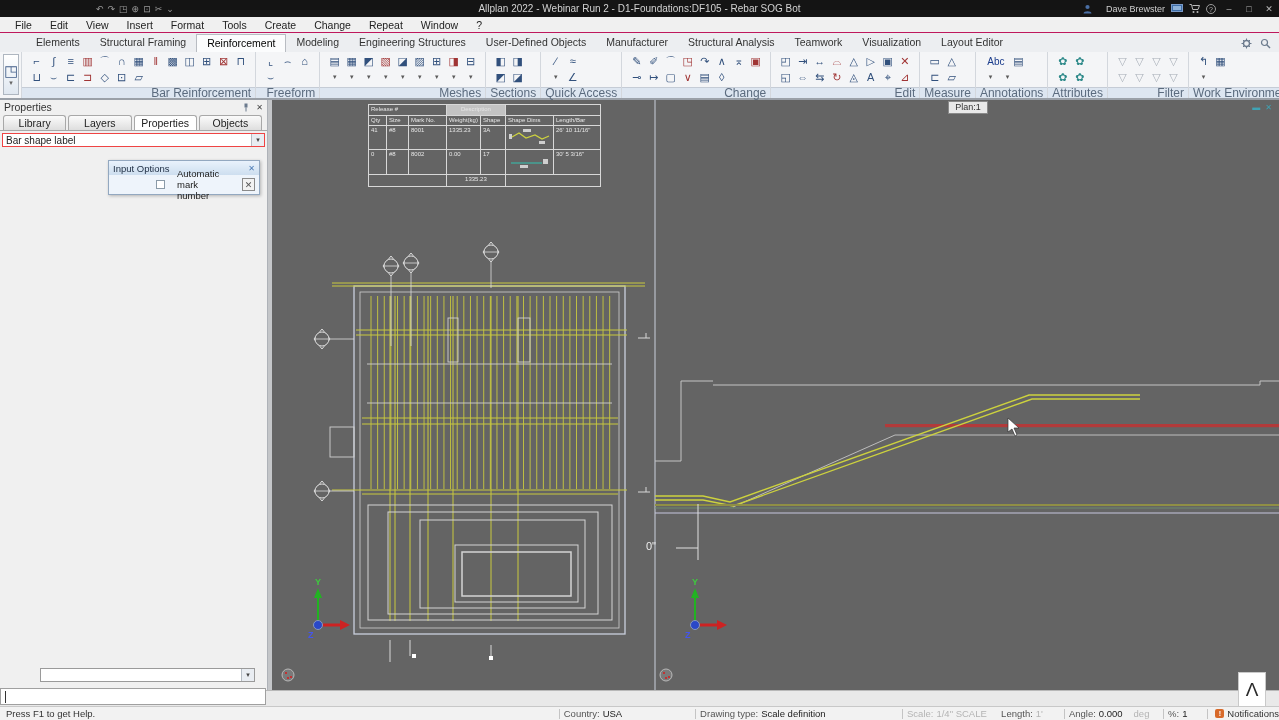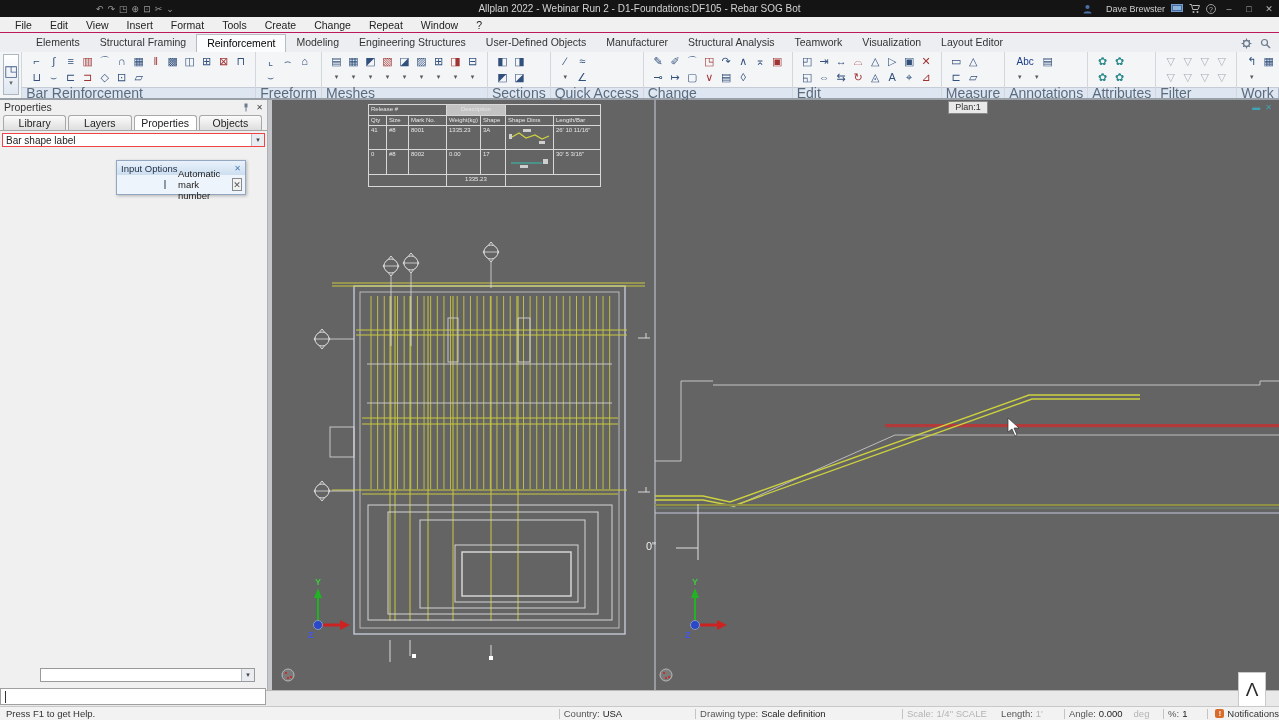--- a/index.html
+++ b/index.html
@@ -37,42 +37,42 @@
   .trows { flex:1; display:flex; flex-direction:column; justify-content:flex-start; padding:1px 6px 0; }
   .trow { display:flex; height:17px; align-items:center; }
   .trow + .trow { height:15px; }
   .tico { width:17px; height:15px; text-align:center; font-size:11px; line-height:15px; color:#31507c; cursor:default; }
   .tico:nth-child(4n) { color:#a03434; }
   .tico.caret { font-size:7px; color:#5a5a5a; height:9px; line-height:8px; }
   .tico.abc { width:28px; font-weight:normal; font-size:10px; color:#1a3c8c; }
   .tgroup.teal .tico { color:#2e8a8a; }
   .tgroup.gray .tico { color:#a6adb6; }
   .tlabel { height:11px; background:#dde6f1; border-top:1px solid #c5ccd6; color:#5b6b7e;
-    font-size:14px; line-height:11px; text-align:left; white-space:nowrap; padding:0 4px; }
+    font-size:12px; line-height:11px; text-align:right; white-space:nowrap; padding:0 4px; }
 
   
   #main { position:relative; height:590px; background:#c4c6c9; }
 
   
   #left-panel { position:absolute; left:0; top:0; width:268px; height:590px; background:#f0f0f0; border-right:1px solid #aeb2b8; }
   #panel-header { height:14px; display:flex; align-items:center; padding:1px 4px; font-size:10.5px; color:#333; }
   #panel-header .sp { flex:1; }
   #panel-tabs { display:flex; padding:1px 3px 0; border-bottom:1px solid #a8a8a8; }
   .ptab { flex:1; height:15px; line-height:15px; text-align:center; font-size:10.5px; color:#222;
     border:1px solid #a8a8a8; border-bottom:none; border-radius:3px 3px 0 0;
     background:linear-gradient(#fbfbfb,#dedede); margin-right:2px; }
   .ptab.active { background:#fff; }
   #shape-combo { margin:2px 2px; height:14px; background:#fff; border:1px solid #ef4444;
     display:flex; align-items:center; font-size:10px; color:#222; padding-left:3px; }
   #shape-combo .sp { flex:1; }
   .dd-btn { width:13px; height:12px; background:#e9edf2; border-left:1px solid #b5bcc4;
     font-size:7px; line-height:12px; text-align:center; color:#444; }
 
   
-  #input-options { position:absolute; left:116px; top:60px; width:130px; background:#eef4fb;
+  #input-options { position:absolute; left:108px; top:60px; width:152px; background:#eef4fb;
     border:1px solid #93a8c0; box-shadow:1px 1px 3px rgba(0,0,0,.25); }
   #io-header { height:14px; background:linear-gradient(#e9f2fc,#cddeef); display:flex; align-items:center;
     padding:0 4px; font-size:9.5px; color:#1c2c42; }
   #io-header .sp { flex:1; }
   #io-close { color:#4a7ab5; font-size:8px; }
   #io-body { height:19px; display:flex; align-items:center; padding:0 4px; gap:12px;margin-left:43px; }
   #io-check { width:9px; height:9px; background:#fff; border:1px solid #8a9aa8; }
   #io-label { font-size:9.5px; color:#222; flex:1; }
   #io-icon { width:13px; height:13px; border:1px solid #8a8a8a; background:#f2f2f2; font-size:9px;
     line-height:12px; text-align:center; color:#555; }

